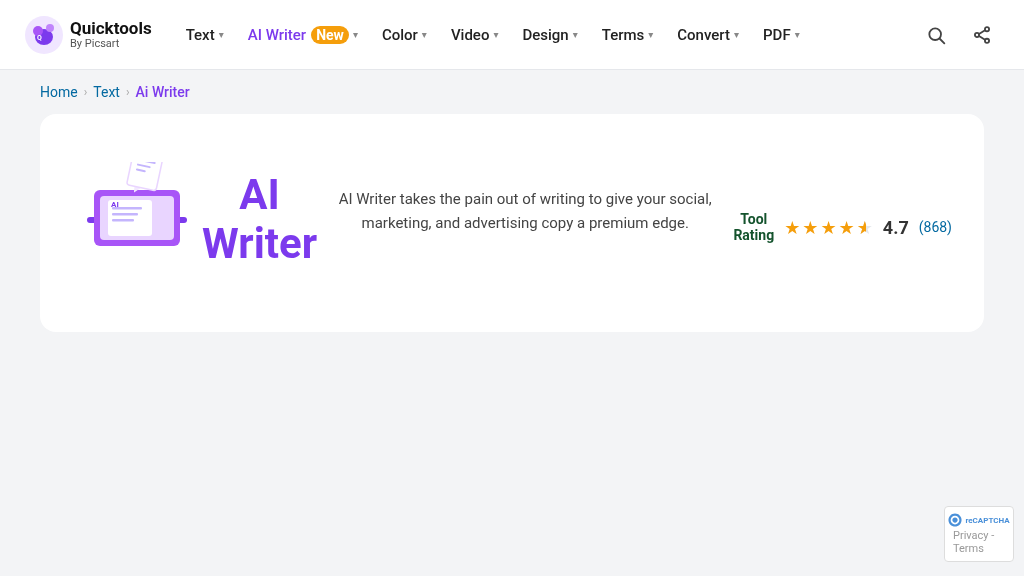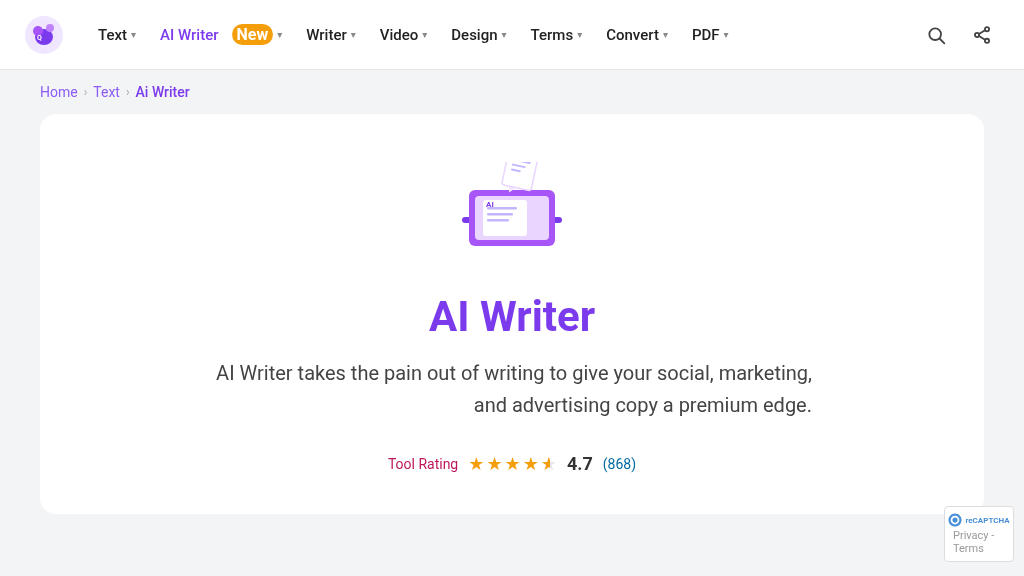--- a/index.html
+++ b/index.html
@@ -57,25 +57,25 @@
       font-size: 15px;
       color: #222;
       font-weight: 500;
       white-space: nowrap;
       position: relative;
     }
     .nav-item.active { color: #7c3aed; }
     .nav-badge {
       background: #f59e0b;
       color: #fff;
-      font-size: 16px;
+      font-size: 14px;
       font-weight: 700;
       padding: 1px 5px;
       border-radius: 999px;
-      margin-left: 10px;
+      margin-left: 2px;
     }
     .chevron {
       font-size: 10px;
       color: #888;
       margin-left: 1px;
     }
     .header-actions {
       display: flex;
       align-items: center;
       gap: 10px;
@@ -95,104 +95,107 @@
     
     .breadcrumb {
       display: flex;
       align-items: center;
       gap: 6px;
       padding: 14px 40px;
       font-size: 14px;
       color: #555;
     }
     .breadcrumb-sep { color: #aaa; font-size: 12px; }
-    .breadcrumb-link { color: #8b5cf6; cursor: pointer; }
+    .breadcrumb-link { color: #0369a1; cursor: pointer; }
     .breadcrumb-current { color: #7c3aed; font-weight: 500; cursor: pointer; }
 
     
     .main-container {
       padding: 0 40px 40px;
     }
     .card {
       background: #fff;
       border-radius: 16px;
       padding: 48px 32px 40px;
       display: flex;
-      flex-direction: column;
-      align-items: center;
-      text-align: right;
+      align-items: center;
+      text-align: center;
     }
 
     
     .illustration {
       width: 130px;
       height: 110px;
       position: relative;
       margin-bottom: 20px;
     }
 
     
     .tool-title {
       font-size: 42px;
       font-weight: 700;
       color: #7c3aed;
       margin-bottom: 16px;
     }
     .tool-description {
-      font-size: 20px;
+      font-size: 15px;
       color: #444;
       max-width: 600px;
       line-height: 1.6;
       margin-bottom: 32px;
     }
 
     
     .rating-row {
       display: flex;
       align-items: center;
       gap: 10px;
       font-size: 14px;
       color: #555;
     }
-    .rating-label { font-weight: 400; color: #be185d; }
+    .rating-label { font-weight: 700; color: #14532d; }
     .stars { display: flex; gap: 2px; }
     .star { color: #f59e0b; font-size: 18px; }
     .rating-score { font-weight: 700; color: #333; font-size: 18px; }
     .rating-count { color: #0369a1; }
   </style>
 </head>
 <body>
 
 <header>
   <a class="logo-area">
 
     <svg class="logo-icon" viewBox="0 0 40 40" xmlns="http://www.w3.org/2000/svg">
       <circle cx="20" cy="20" r="19" fill="#f0e6ff"></circle>
       <ellipse cx="20" cy="22" rx="9" ry="8" fill="#7c3aed"></ellipse>
       <circle cx="14" cy="16" r="5" fill="#a855f7"></circle>
       <circle cx="26" cy="13" r="4" fill="#c084fc"></circle>
       <text x="13" y="25" font-size="7" fill="#fff" font-weight="bold">Q</text>
     </svg>
+    <div class="logo-text-block">
+      <span class="logo-quicktools">Quicktools</span>
+      <span class="logo-picsart">By Picsart</span>
+    </div>
   </a>
 
   <nav>
 
     <div class="nav-item">
       <span>Text</span>
       <span class="chevron">▾</span>
     </div>
 
     <div class="nav-item active">
       <span>AI Writer</span>
       <span class="nav-badge">New</span>
       <span class="chevron">▾</span>
     </div>
 
     <div class="nav-item">
-      <span>Writer</span>
+      <span>Color</span>
       <span class="chevron">▾</span>
     </div>
 
     <div class="nav-item">
       <span>Video</span>
       <span class="chevron">▾</span>
     </div>
 
     <div class="nav-item">
       <span>Design</span>

